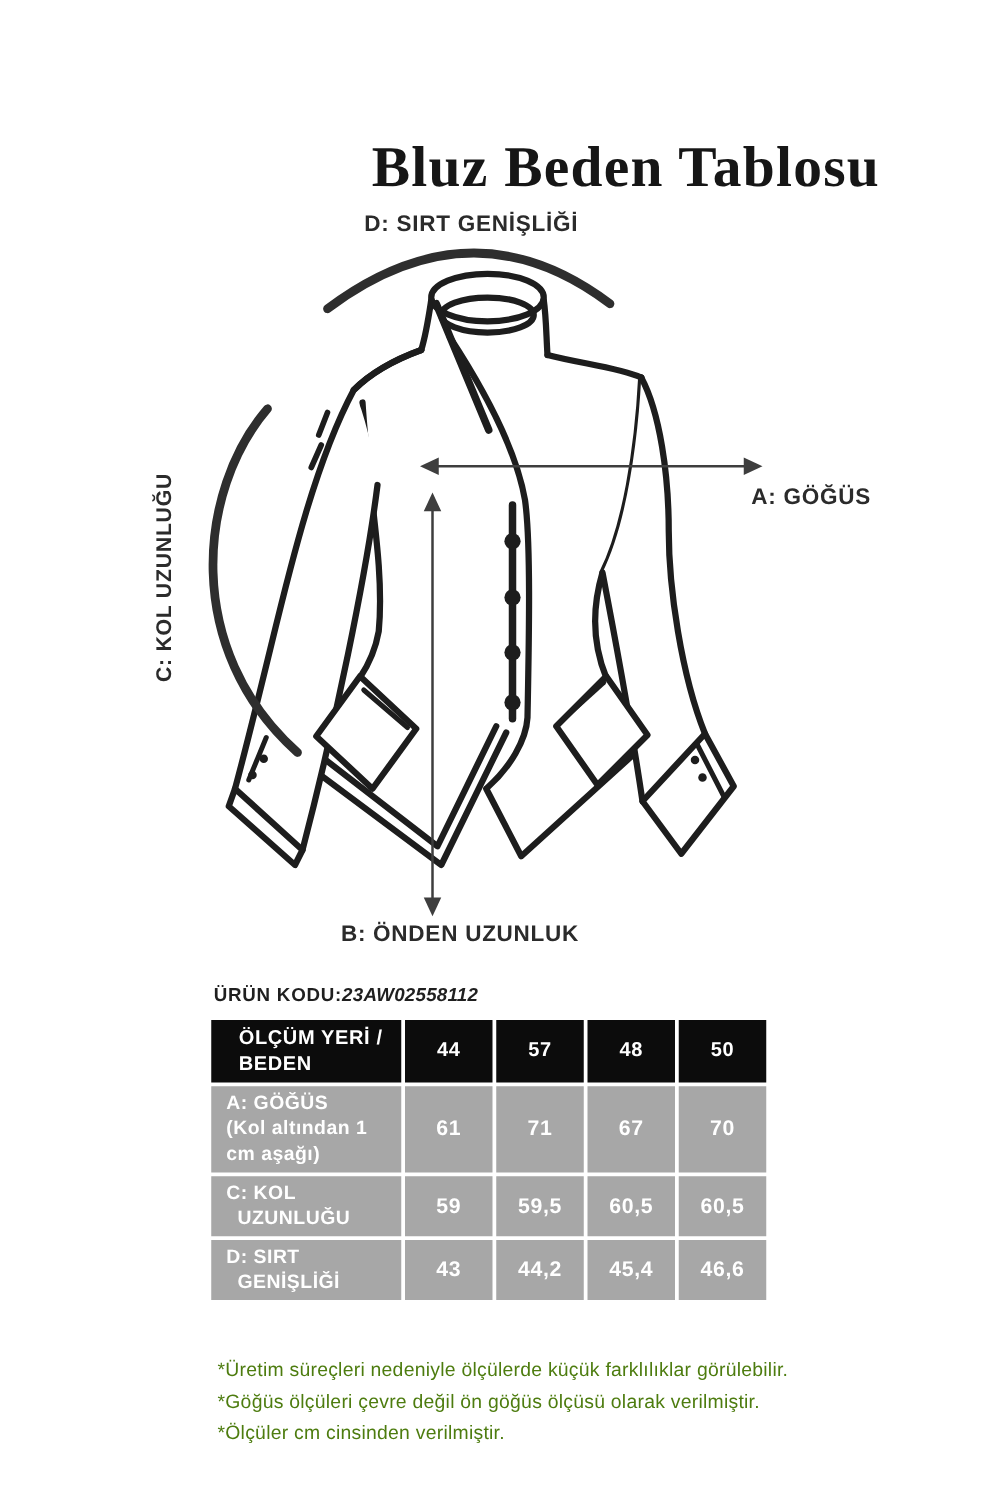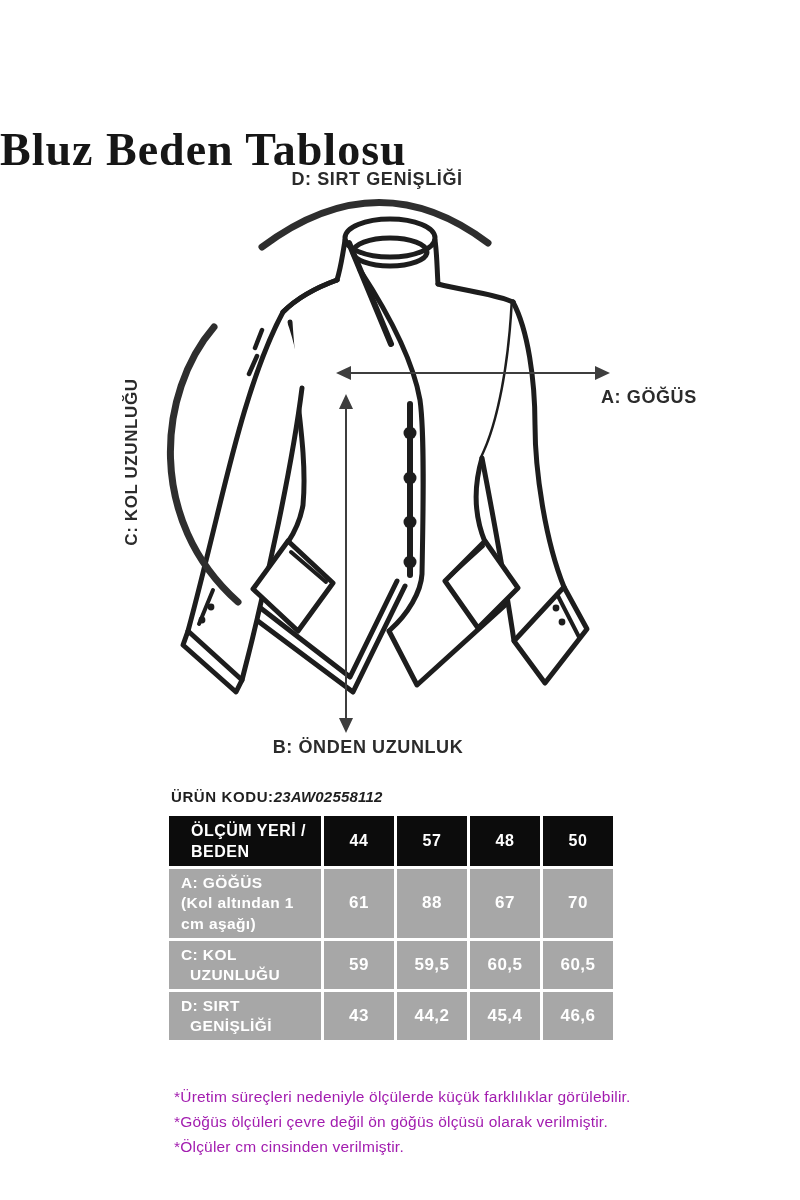--- a/index.html
+++ b/index.html
@@ -1,21 +1,21 @@
 <!DOCTYPE html>
 <html><head>
 <meta charset="utf-8">
 <style>
   html,body{margin:0;padding:0;background:#ffffff;}
   body{position:relative;width:800px;height:1200px;overflow:hidden;
        font-family:"Liberation Sans",sans-serif;}
   .abs{position:absolute;}
 
   
-  #title{top:92px;left:0;width:704px;text-align:left;
+  #title{top:76px;left:0;width:704px;text-align:right;
          font-family:"Liberation Serif","DejaVu Serif",serif;
          font-weight:700;font-size:46px;letter-spacing:1px;color:#161616;}
 
   
   .diag-lbl{font-weight:700;color:#2b2b2b;letter-spacing:0.6px;font-size:18px;white-space:nowrap;}
   #lbl-d{top:169px;left:257px;width:240px;text-align:center;}
   #lbl-a{top:387px;left:601px;}
   #lbl-b{top:737px;left:238px;width:260px;text-align:center;}
   #lbl-c{top:452px;left:46px;width:172px;height:20px;text-align:center;
          transform:rotate(-90deg);transform-origin:center center;font-size:17px;}
@@ -36,21 +36,21 @@
   td.num{text-align:center;font-weight:700;font-size:17px;letter-spacing:0.5px;}
   td.rowlbl{font-weight:700;font-size:15.5px;letter-spacing:0.4px;padding:4px 8px 4px 12px;line-height:1.3;}
   td.rowlbl .l2.indent{padding-left:9px;}
   tr.hrow td{height:44px;}
   tr.r0 td{height:63px;}
   tr.r1 td{height:43px;}
   tr.r2 td{height:42px;}
   tr.r3 td{height:41px;}
 
   
-  #footnotes{top:1084px;left:174px;font-size:15.5px;color:#a21caf;line-height:25px;letter-spacing:0.2px;}
+  #footnotes{top:1084px;left:174px;font-size:15.5px;color:#4d7c0f;line-height:25px;letter-spacing:0.2px;}
 </style>
 </head>
 <body>
 
 <h1 id="title" class="abs">Bluz Beden Tablosu</h1>
 
 <svg id="diagram-svg" class="abs" width="800" height="780" viewBox="0 0 800 780">
   <g stroke="#1d1d1d" fill="none" stroke-width="5" stroke-linecap="round" stroke-linejoin="round">
 
     <path d="M 290,322 C 294,390 308,452 303,505 C 300,522 294,533 288,542"></path>
@@ -143,21 +143,21 @@
     <td class="hdr num">57</td>
     <td class="hdr num">48</td>
     <td class="hdr num">50</td>
   </tr>
   <tr class="r0">
     <td class="rowlbl">
       <div class="l1">A: GÖĞÜS</div>
       <div class="l2">(Kol altından 1 cm aşağı)</div>
     </td>
     <td class="val num">61</td>
-    <td class="val num">88</td>
+    <td class="val num">71</td>
     <td class="val num">67</td>
     <td class="val num">70</td>
   </tr>
   <tr class="r2">
     <td class="rowlbl">
       <div class="l1">C: KOL</div>
       <div class="l2 indent">UZUNLUĞU</div>
     </td>
     <td class="val num">59</td>
     <td class="val num">59,5</td>

